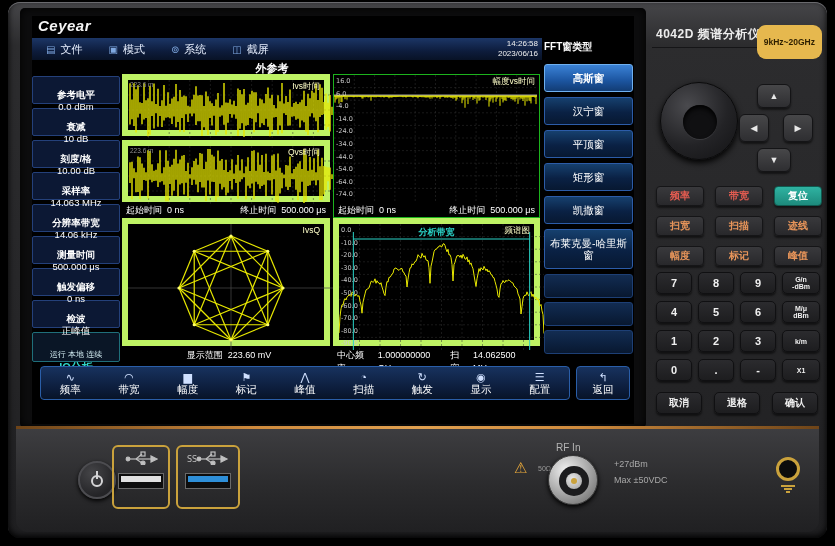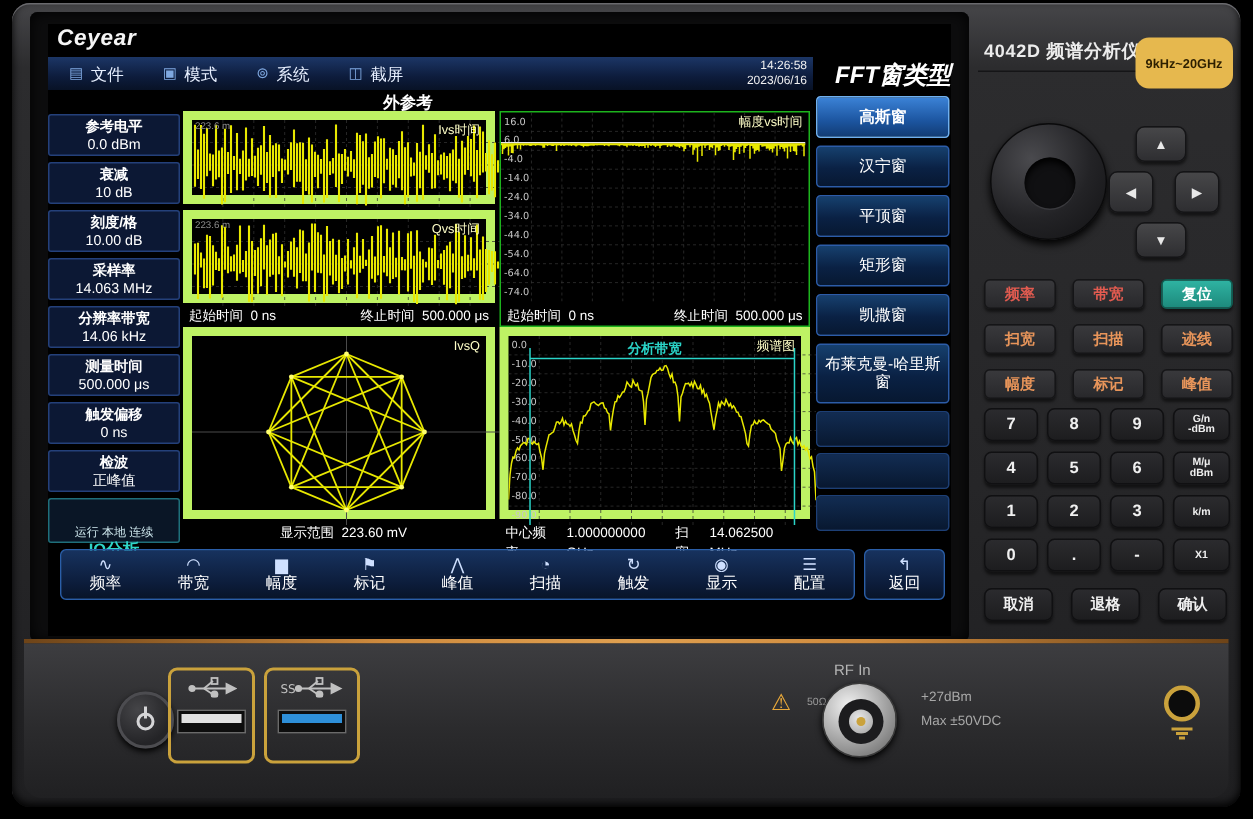--- a/index.html
+++ b/index.html
@@ -18,29 +18,29 @@
   
   .logo { position:absolute; left:6px; top:1px; font-size:15px; font-weight:bold; letter-spacing:.5px;
           color:#f5f5f5; font-style:italic; }
   .menubar { position:absolute; left:0; top:22px; width:510px; height:22px;
           background:linear-gradient(180deg,#1c3666 0%,#0d1c3c 60%,#081226 100%);
           display:flex; align-items:center; padding-left:14px; gap:26px; }
   .menu-item { display:flex; align-items:center; gap:5px; color:#e8f0ff; font-size:11px; cursor:default; }
   .menu-item .mi { color:#7fa8e0; font-size:10px; }
   .clock { position:absolute; left:428px; top:23px; width:78px; text-align:right; color:#f0f0f0;
           font-size:8px; line-height:10px; }
-  .fft-title { position:absolute; left:512px; top:24px; width:90px; text-align:right;
-          color:#fff; font-weight:bold; font-size:16px;font-style:italic; }
+  .fft-title { position:absolute; left:512px; top:24px; width:90px; text-align:left;
+          color:#fff; font-weight:bold; font-size:10px; }
   .ext-ref { position:absolute; left:90px; top:45px; width:300px; text-align:center; color:#fff;
           font-weight:bold; font-size:11px; }
 
   
   .sidebar { position:absolute; left:0; top:60px; width:88px; }
   .param { width:88px; height:28px; margin-bottom:4px; background:#0c1834; border:1px solid #24407a;
-          border-radius:2px; text-align:center; color:#fff; padding-top:2px; }
+          border-radius:2px; text-align:center; color:#fff; padding-top:12px; }
   .param .pl { font-size:9.5px; font-weight:bold; line-height:12px; }
   .param .pv { font-size:9.5px; line-height:12px; }
   .statusbox { width:88px; height:30px; background:#0a1626; border:1px solid #1f6f7a; border-radius:2px;
           text-align:center; padding-top:16px; }
   .statusbox .rs { font-size:8px; color:#cfe8ee; line-height:11px; }
   .statusbox .md { font-size:11px; font-weight:bold; color:#2fd6c8; line-height:14px; }
 
   
   .quad { position:absolute; }
   .plotbox { position:absolute; border:6px solid #bef264; background:#000; }

